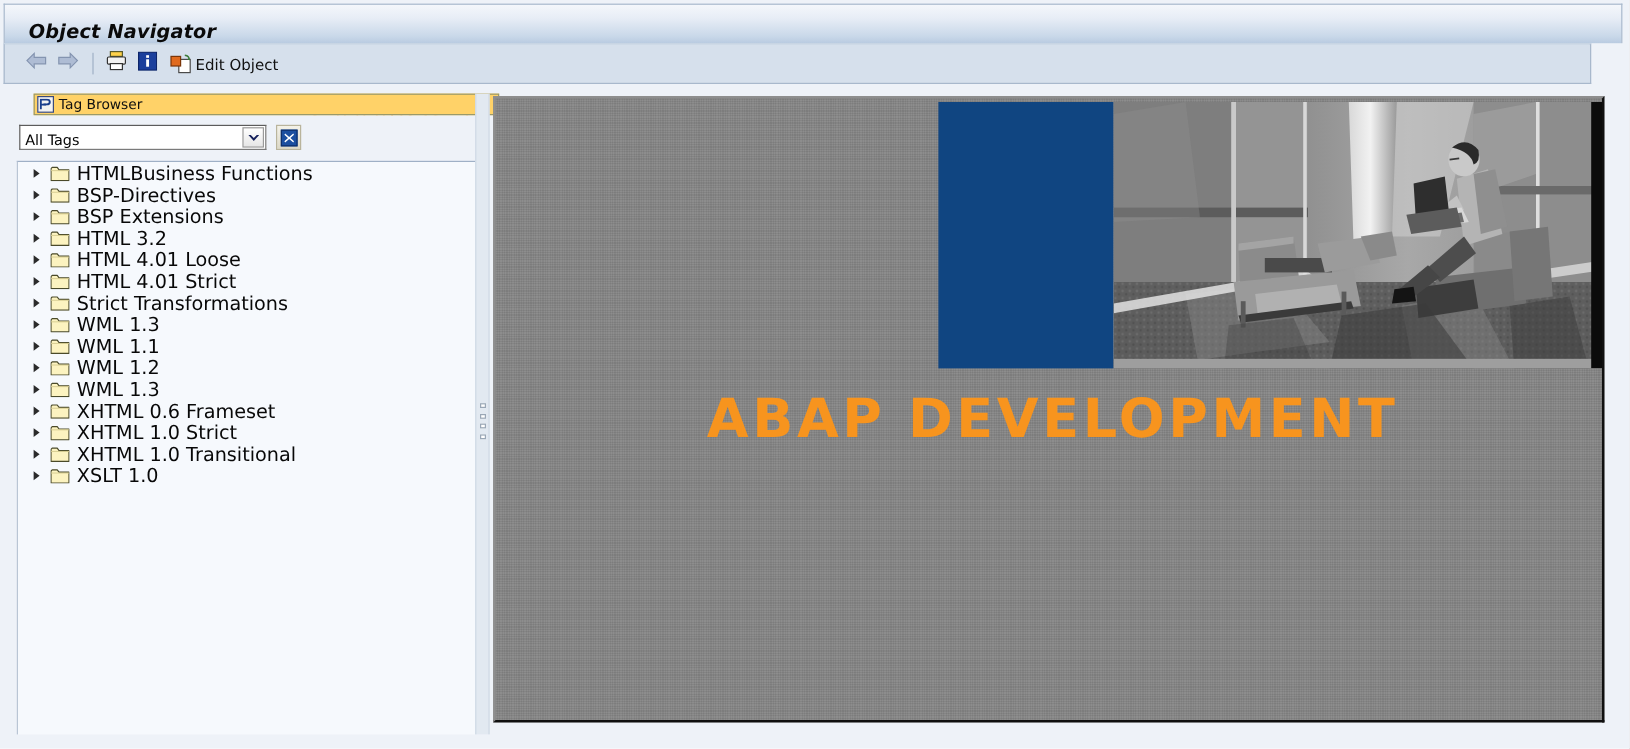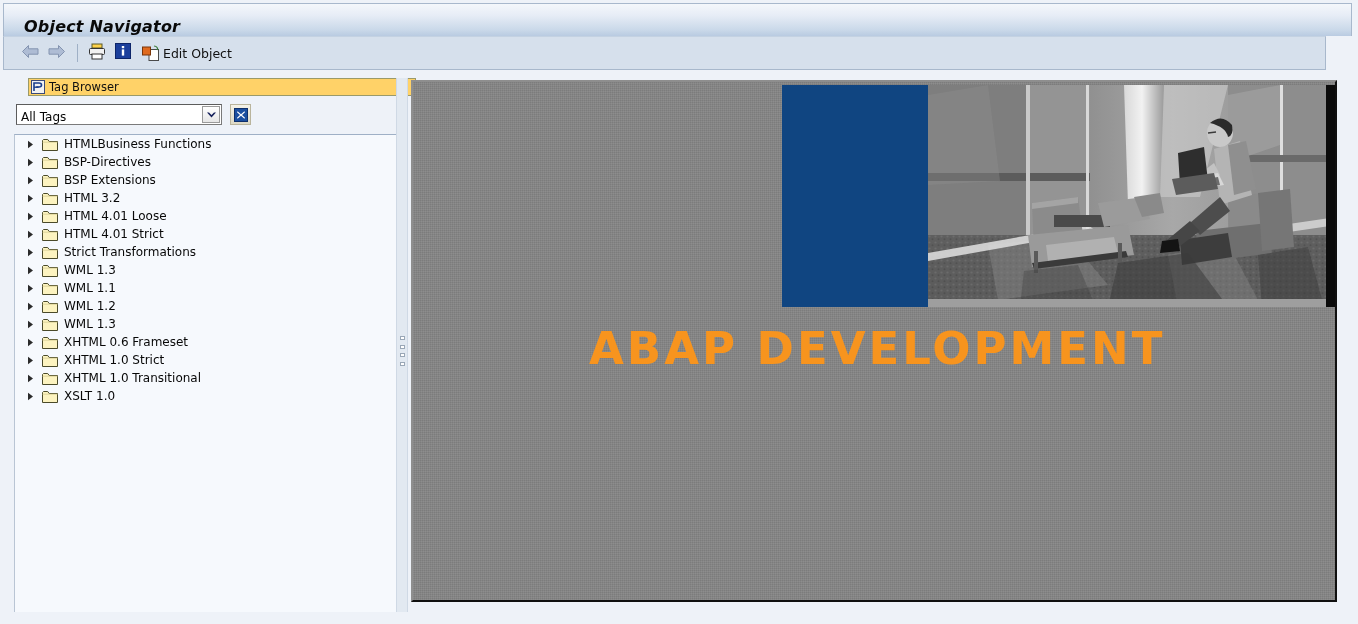--- a/index.html
+++ b/index.html
@@ -195,21 +195,21 @@
   }
   .tree-arrow svg { display: block; }
   .folder-icon {
     width: 16px; height: 13px;
     margin-left: 6px;
     flex: 0 0 16px;
     position: relative;
   }
   .folder-icon svg { display:block; }
   .tree-label {
-    font-size: 12px;
+    font-size: 16px;
     color: #080808;
     margin-left: 6px;
     white-space: nowrap;
     font-family: "DejaVu Sans", sans-serif;
   }
 
   
   #splitter {
     position: absolute;
     left: 396px; top: 78px;

